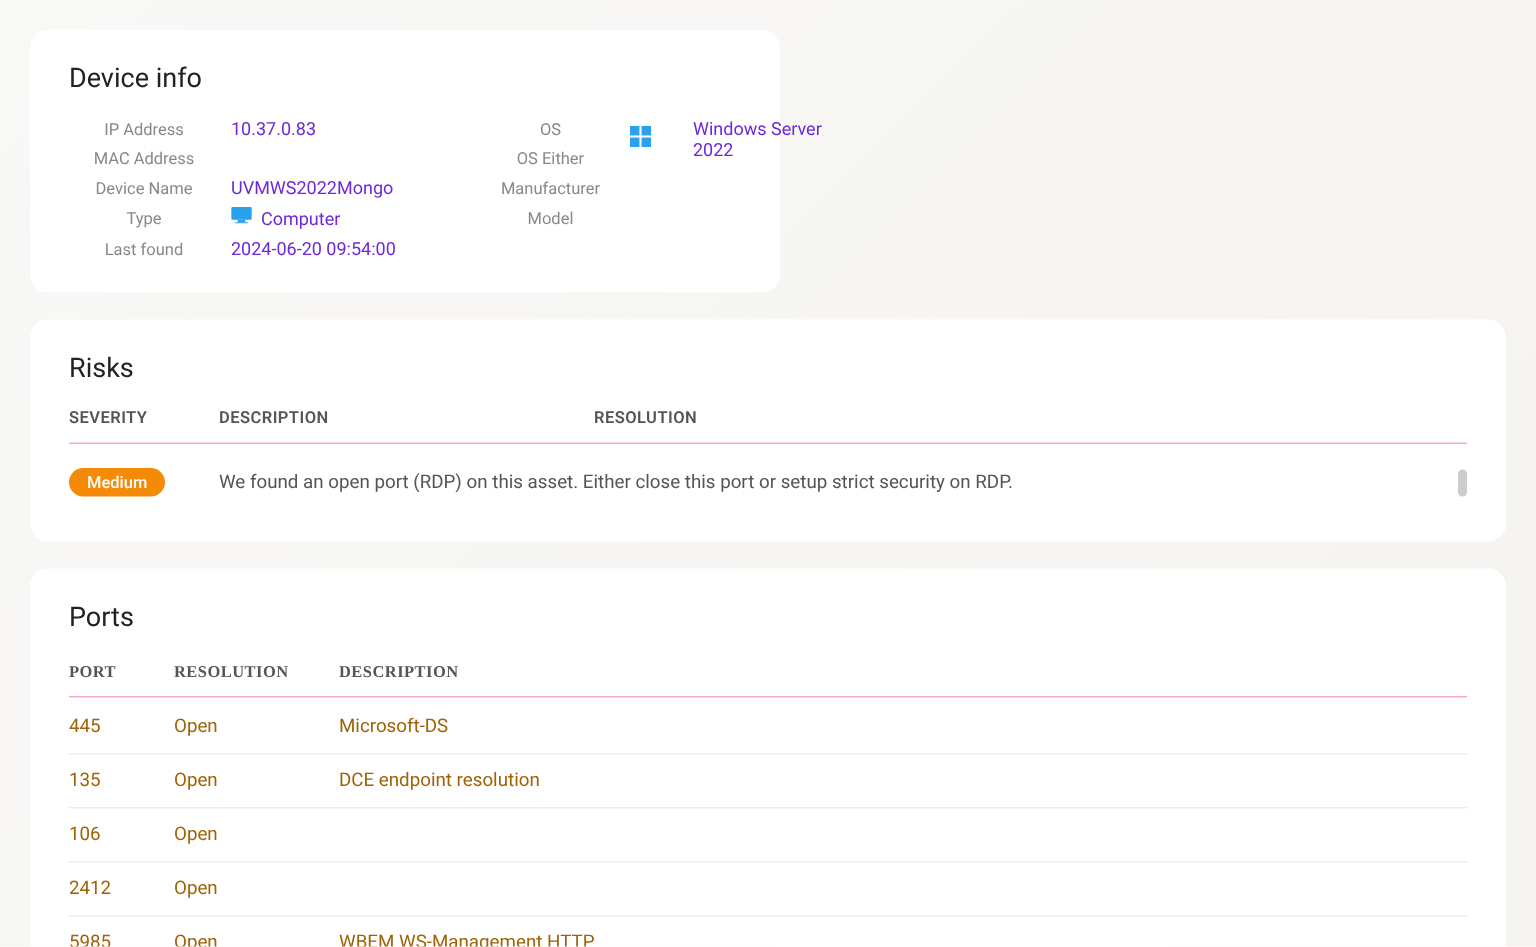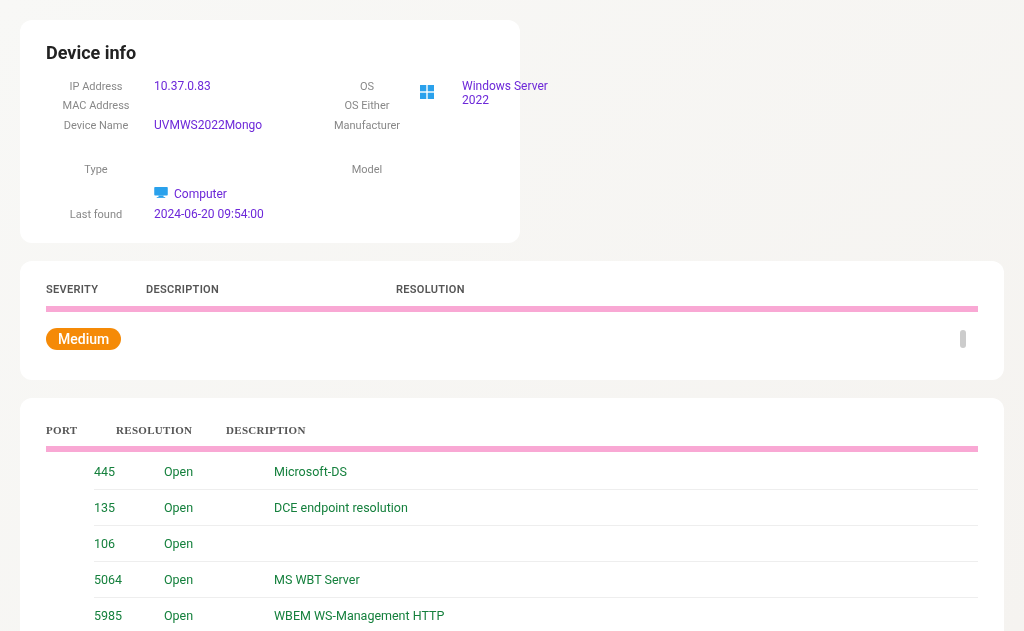--- a/index.html
+++ b/index.html
@@ -25,21 +25,21 @@
       padding: 22px 26px;
       margin-bottom: 18px;
     }
     
     .device-card {
       width: 500px;
     }
     
     .card-title {
       font-size: 18px;
-      font-weight: 700;
+      font-weight: 400;
       color: #222;
       margin-bottom: 16px;
     }
     
     .device-grid {
       display: grid;
       grid-template-columns: 100px 160px 90px 130px;
       row-gap: 6px;
       column-gap: 8px;
       align-items: center;
@@ -53,21 +53,20 @@
     
     .value {
       font-size: 12px;
       color: #6d28d9;
     }
     
     .computer-cell {
       display: flex;
       align-items: center;
       gap: 6px;
-      margin-top: 48px;
     }
     
     .os-cell {
       display: flex;
       align-items: center;
       gap: 8px;
     }
     
     .monitor-icon {
       width: 14px;
@@ -79,41 +78,41 @@
       height: 14px;
     }
     
     .table-header {
       display: grid;
       font-size: 11px;
       font-weight: 600;
       color: #555;
       letter-spacing: 0.3px;
       padding-bottom: 10px;
-      border-bottom: 6px solid #f9a8d4;
+      border-bottom: 1px solid #f9a8d4;
       margin-bottom: 2px;
     }
     
     .risks-header {
       grid-template-columns: 100px 250px 1fr;
     }
     
     .risks-row {
       display: grid;
       grid-template-columns: 100px 1fr 12px;
       align-items: center;
       padding: 14px 0 8px 0;
       font-size: 12.5px;
       color: #555;
     }
     
     .severity-badge {
       background: #f58a07;
       color: #fff;
-      font-size: 14px;
+      font-size: 11px;
       font-weight: 500;
       padding: 3px 12px;
       border-radius: 11px;
       display: inline-block;
       width: fit-content;
     }
     
     .scroll-indicator {
       width: 6px;
       height: 18px;
@@ -131,23 +130,22 @@
     .ports-body {
       display: flex;
       flex-direction: column;
     }
     
     .ports-row {
       display: grid;
       grid-template-columns: 70px 110px 1fr;
       padding: 10px 0;
       font-size: 12.5px;
-      color: #15803d;
+      color: #a16207;
       border-bottom: 1px solid #eee;
-      margin-left: 48px;
     }
     
     .ports-row:last-child {
       border-bottom: none;
     }
     
     .ports-card {
       padding-bottom: 28px;
     }
   </style>
@@ -197,34 +195,37 @@
     <div class="value"></div>
 
     <div class="label">Last found</div>
     <div class="value">2024-06-20 09:54:00</div>
     <div></div>
     <div></div>
   </div>
 </div>
 
 <div class="card">
+  <div class="card-title">Risks</div>
   <div class="table-header risks-header">
     <div>SEVERITY</div>
     <div>DESCRIPTION</div>
     <div>RESOLUTION</div>
   </div>
   <div id="risks-body">
       <div class="risks-row">
         <div><span class="severity-badge">Medium</span></div>
+        <div>We found an open port (RDP) on this asset. Either close this port or setup strict security on RDP.</div>
         <div class="scroll-indicator"></div>
       </div>
     </div>
 </div>
 
 <div class="card ports-card">
+  <div class="card-title">Ports</div>
   <div class="table-header ports-header">
     <div>PORT</div>
     <div>RESOLUTION</div>
     <div>DESCRIPTION</div>
   </div>
   <div class="ports-body" id="ports-body">
       <div class="ports-row">
         <div>445</div>
         <div>Open</div>
         <div>Microsoft-DS</div>
@@ -232,23 +233,22 @@
       <div class="ports-row">
         <div>135</div>
         <div>Open</div>
         <div>DCE endpoint resolution</div>
       </div>
       <div class="ports-row">
         <div>106</div>
         <div>Open</div>
       </div>
       <div class="ports-row">
-        <div>5064</div>
-        <div>Open</div>
-        <div>MS WBT Server</div>
+        <div>2412</div>
+        <div>Open</div>
       </div>
       <div class="ports-row">
         <div>5985</div>
         <div>Open</div>
         <div>WBEM WS-Management HTTP</div>
       </div>
     </div>
 </div>
 
 </body></html>

